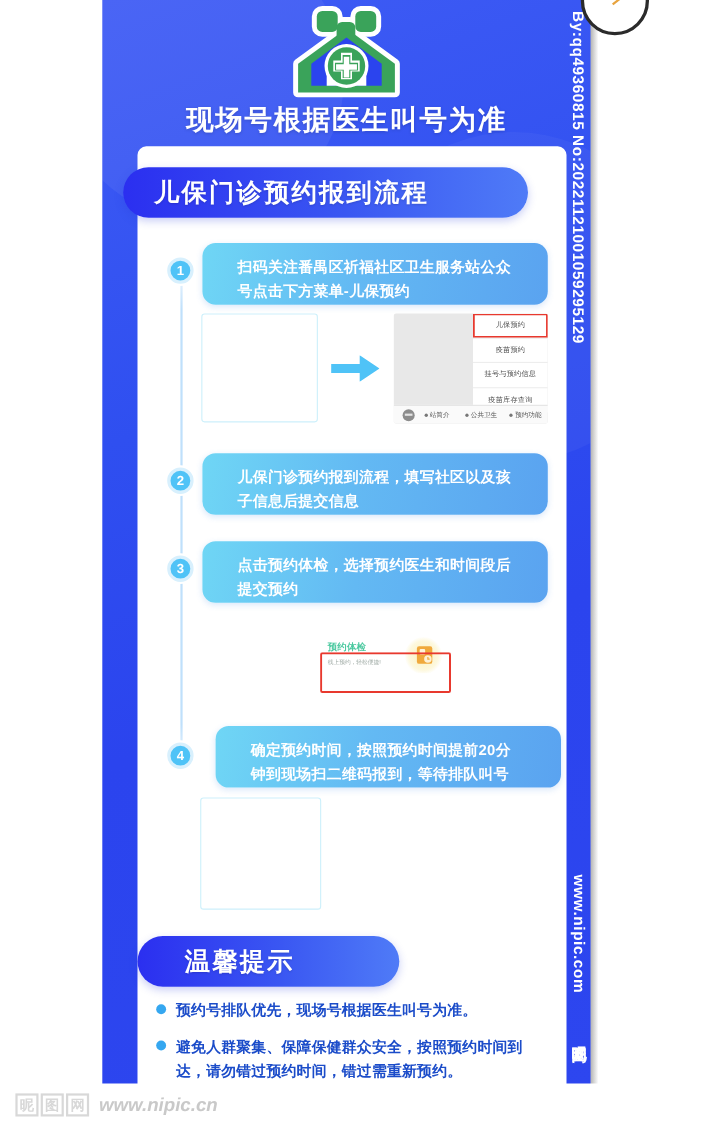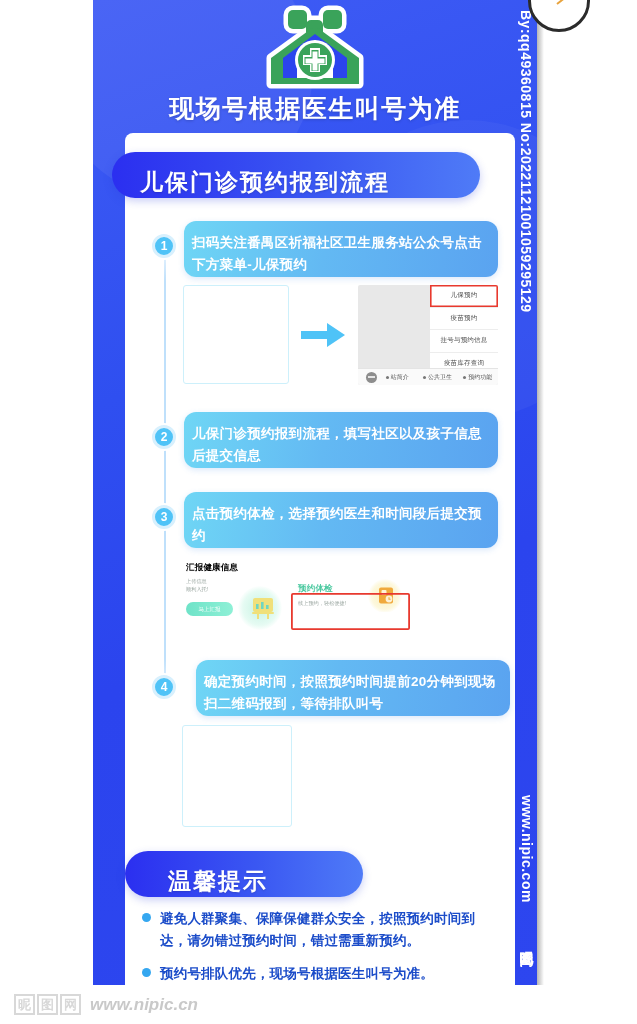--- a/index.html
+++ b/index.html
@@ -38,21 +38,21 @@
   
   .card{
     position:absolute;left:125px;top:133px;width:390px;height:862px;
     background:#fff;border-radius:8px 8px 4px 4px;
   }
 
   
   .banner{
     position:absolute;height:46px;border-radius:23px;
     background:linear-gradient(90deg,#2b2ff0 0%,#3a57f2 55%,#4f7bf7 100%);
-    display:flex;align-items:flex-end;box-shadow:0 3px 8px rgba(40,60,220,.25);
+    display:flex;align-items:center;box-shadow:0 3px 8px rgba(40,60,220,.25);
   }
   .banner span{
     color:#fff;font-size:23px;font-weight:bold;letter-spacing:2px;white-space:nowrap;
     text-shadow:0 1px 2px rgba(0,0,0,.15);
   }
   #banner-flow{left:112px;top:152px;width:340px;padding-left:28px;}
   #banner-tips{left:125px;top:851px;width:195px;padding-left:43px;}
 
   
   .timeline{
@@ -63,21 +63,21 @@
     position:absolute;width:24px;height:24px;border-radius:50%;
     background:#4fc3f7;border:3px solid #d8f0fd;
     display:flex;align-items:center;justify-content:center;
     color:#fff;font-size:12px;font-weight:bold;box-sizing:border-box;
     box-shadow:0 0 0 2px #fff;
   }
   .step-box{
     position:absolute;border-radius:12px;
     background:linear-gradient(100deg,#6fd6f5 0%,#63b9f3 45%,#5aa3f0 100%);
     color:#fff;font-size:13.5px;font-weight:bold;line-height:1.62;
-    padding:11px 8px;box-sizing:border-box;letter-spacing:.3px;
+    padding:11px 32px;box-sizing:border-box;letter-spacing:.3px;
     box-shadow:0 2px 6px rgba(70,140,230,.2);
   }
 
   
   .shot{position:absolute;}
   .qr-box{
     position:absolute;border:1px solid #cdf0fb;border-radius:3px;background:#fff;
   }
   .arrow{
     position:absolute;display:flex;align-items:center;
@@ -281,38 +281,20 @@
 
   <div class="step-dot" style="left:152px;top:505px;">
     <span>3</span>
   </div>
   <div class="step-box" style="left:184px;top:492px;width:314px;height:56px;">
     <span>点击预约体检，选择预约医生和时间段后提交预约</span>
   </div>
 
   <div class="app-shot" style="left:180px;top:556px;width:318px;height:78px;">
 
-    <div class="app-card" style="left:0;top:0;width:107px;height:75px;">
-      <div class="blob" style="left:58px;top:30px;width:44px;height:44px;background:radial-gradient(circle,#c6f3e2 0%,#e6fbf3 55%,rgba(255,255,255,0) 72%);"></div>
-      <div style="position:absolute;left:6px;top:6px;" class="t">汇报健康信息</div>
-      <div style="position:absolute;left:6px;top:19px;" class="s">上传信息</div>
-      <div style="position:absolute;left:6px;top:27px;" class="s">顺利入托!</div>
-      <div class="mini-btn" style="left:6px;top:46px;width:47px;height:14px;background:linear-gradient(90deg,#6fe3c8,#8ef0d6);">
-        <span>马上汇报</span>
-      </div>
-      <svg style="position:absolute;left:70px;top:39px;" width="26" height="26" viewBox="0 0 26 26">
-        <rect x="3" y="3" width="20" height="14" rx="2" fill="#f0e07a"></rect>
-        <rect x="6" y="9" width="2.6" height="5" fill="#6fd6c0"></rect>
-        <rect x="11" y="7" width="2.6" height="7" fill="#6fd6c0"></rect>
-        <rect x="16" y="10" width="2.6" height="4" fill="#6fd6c0"></rect>
-        <rect x="2" y="17" width="22" height="2" rx="1" fill="#f0e07a"></rect>
-        <rect x="7" y="19" width="2" height="5" fill="#f0e07a"></rect>
-        <rect x="17" y="19" width="2" height="5" fill="#f0e07a"></rect>
-      </svg>
-    </div>
 
 
     <div class="app-card" style="left:112px;top:22px;width:116px;height:34px;padding-left:40px;">
       <div style="position:absolute;left:6px;top:5px;color:#4cc9a0;" class="t">预约体检</div>
       <div style="position:absolute;left:6px;top:19px;" class="s">线上预约，轻松便捷!</div>
       <div class="blob" style="left:76px;top:1px;width:34px;height:34px;background:radial-gradient(circle,#fbf0bc 0%,#fdf8dd 55%,rgba(255,255,255,0) 72%);"></div>
       <svg style="position:absolute;left:85px;top:8px;" width="18" height="19" viewBox="0 0 18 19">
         <rect x="2" y="1.5" width="14" height="16" rx="2" fill="#f0a93c"></rect>
         <rect x="4.5" y="4" width="5" height="5" rx="1" fill="#fff3d8"></rect>
         <circle cx="12" cy="13" r="3.4" fill="#fdf0d4"></circle>
@@ -331,25 +313,25 @@
 
   <div class="qr-box" style="left:182px;top:725px;width:108px;height:100px;"></div>
 
   <div class="banner" id="banner-tips">
     <span>温馨提示</span>
   </div>
 
   <div class="tips">
     <div class="tip-row">
       <div class="tip-bullet"></div>
-      <div class="tip-text">避免人群聚集、保障保健群众安全，按照预约时间到达，请勿错过预约时间，错过需重新预约。</div>
+      <div class="tip-text">预约号排队优先，现场号根据医生叫号为准。</div>
     </div>
     <div class="tip-row">
       <div class="tip-bullet"></div>
-      <div class="tip-text">预约号排队优先，现场号根据医生叫号为准。</div>
+      <div class="tip-text">避免人群聚集、保障保健群众安全，按照预约时间到达，请勿错过预约时间，错过需重新预约。</div>
     </div>
   </div>
 
   <div class="edge-shadow"></div>
   <div class="vwm" id="vwm-top">By:qq49360815 No:20221121001059295129</div>
   <div class="vwm" id="vwm-bottom">www.nipic.com</div>
   <div id="vwm-cn">昵图网</div>
 
   <div class="corner-circle">
     <div class="hand"></div>

